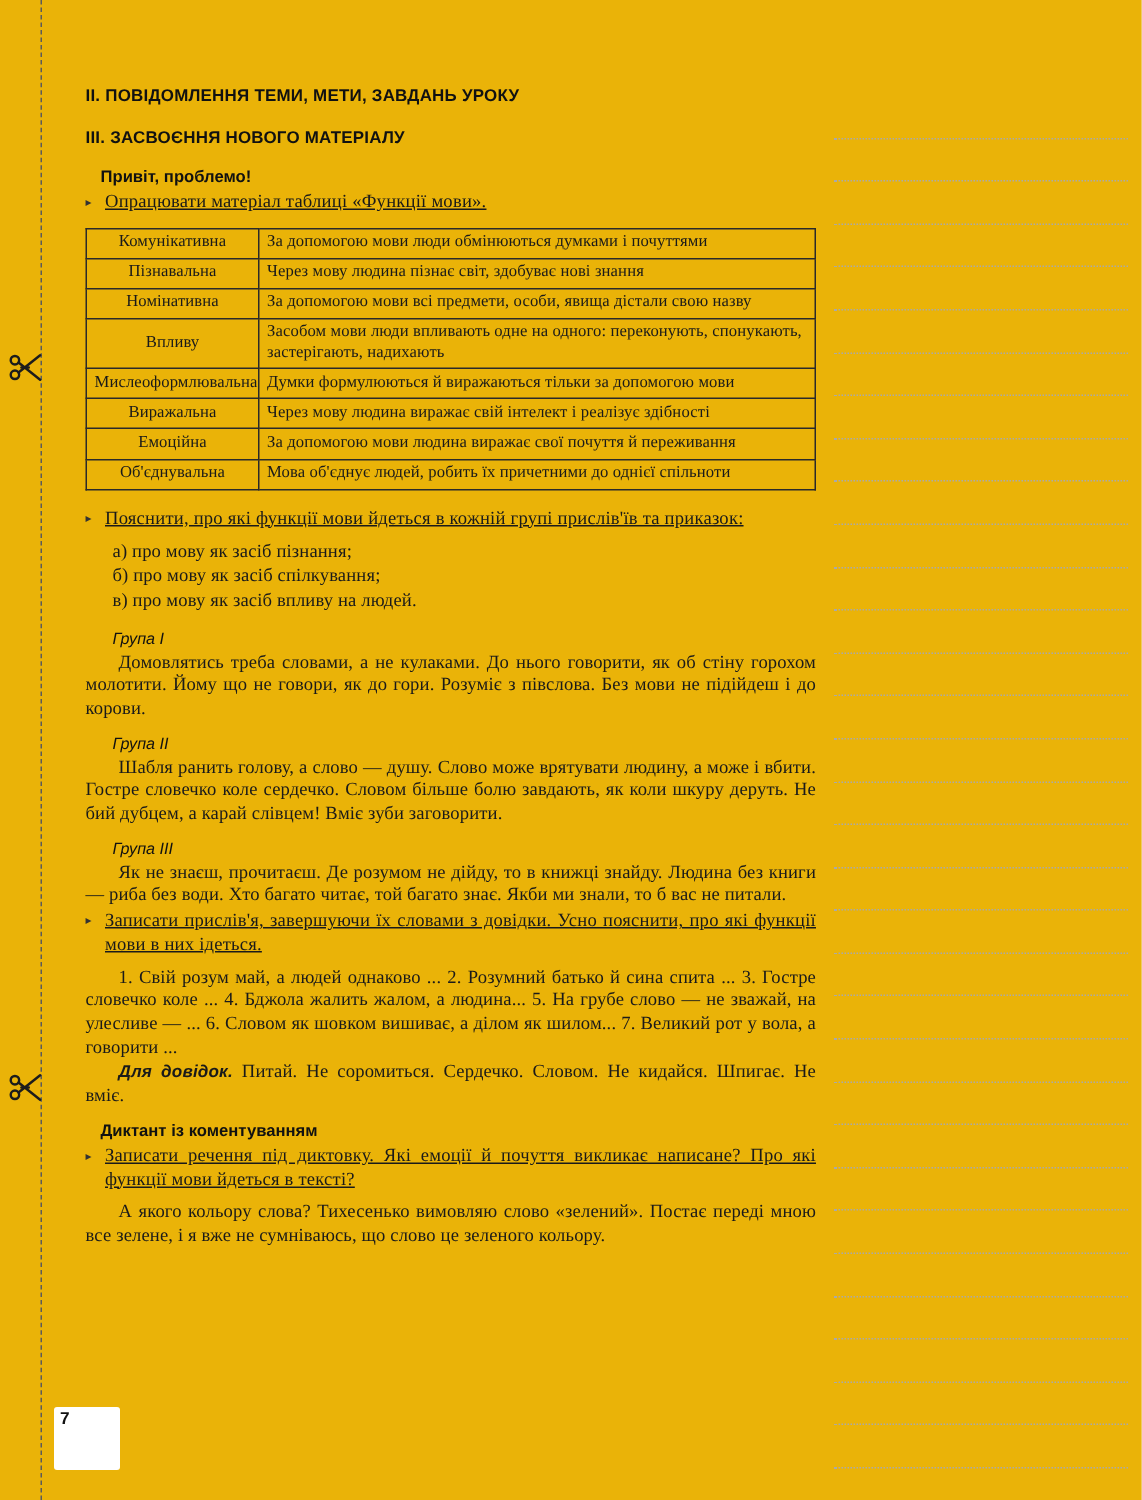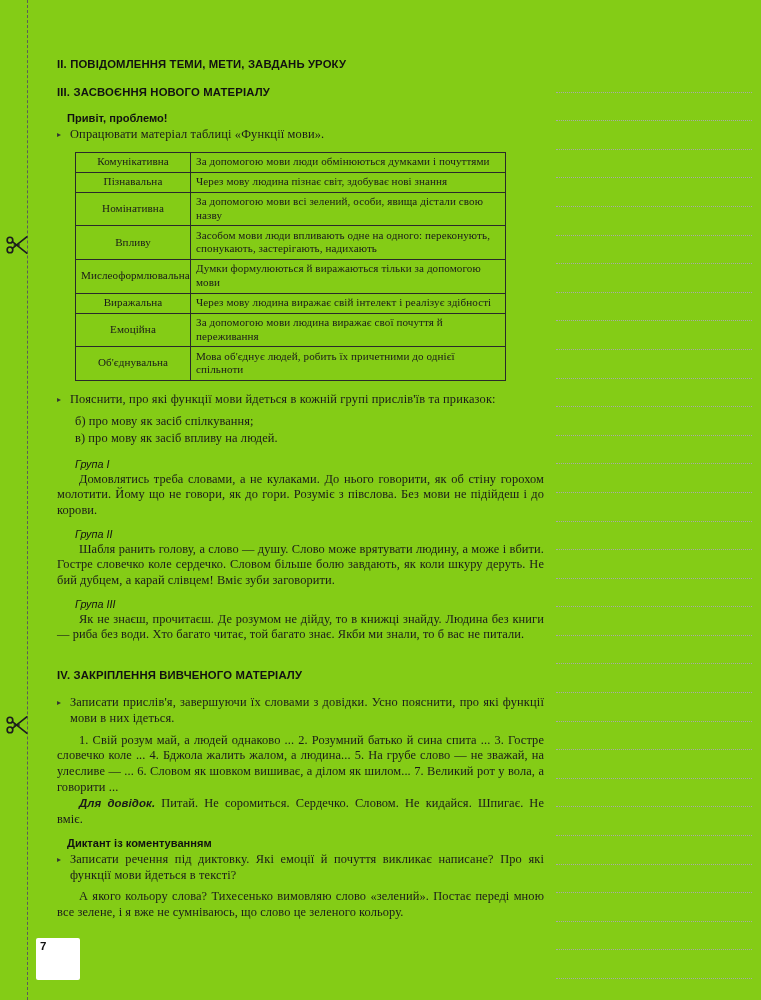--- a/index.html
+++ b/index.html
@@ -12,21 +12,21 @@
     background: #f7f7f7;
     font-family: "Liberation Serif", serif;
     color: #1a1a1a;
     overflow: hidden;
     position: relative;
   }
 
   .page {
     position: absolute;
     inset: 0;
-    background: #84cc16;
+    background: #eab308;
   }
 
   
   .cut-line {
     position: absolute;
     left: 27px;
     top: 0;
     width: 0;
     height: 1000px;
     border-left: 1.3px dashed #5b5b5b;
@@ -83,20 +83,21 @@
     line-height: 1;
     color: #333;
     text-align: left;
   }
   .bullet-text {
     flex: 1 1 auto;
     font-size: 12.4px;
     line-height: 1.27;
     text-align: justify;
     letter-spacing: 0.15px;
+    text-decoration: underline;
   }
 
   p.para {
     margin: 0 0 1px 0;
     font-size: 12.4px;
     line-height: 1.265;
     text-align: justify;
     text-indent: 22px;
     letter-spacing: 0.1px;
   }
@@ -121,22 +122,22 @@
   .dovidky-label {
     font-family: "Liberation Sans", sans-serif;
     font-style: italic;
     font-weight: bold;
     font-size: 11.4px;
   }
 
   
   table.functions {
     border-collapse: collapse;
-    width: 431px;
-    margin: 9px 0 11px 18px;
+    width: 487px;
+    margin: 9px 0 11px 0;
     table-layout: fixed;
   }
   table.functions td {
     border: 1.1px solid #2a2a2a;
     font-size: 11.1px;
     line-height: 1.22;
     padding: 2.5px 5px 3px 5px;
     vertical-align: middle;
     letter-spacing: 0.08px;
   }
@@ -232,21 +233,21 @@
         <tr>
           <td class="name">Комунікативна</td>
           <td class="desc">За допомогою мови люди обмінюються думками і почуттями</td>
         </tr>
         <tr>
           <td class="name">Пізнавальна</td>
           <td class="desc">Через мову людина пізнає світ, здобуває нові знання</td>
         </tr>
         <tr>
           <td class="name">Номінативна</td>
-          <td class="desc">За допомогою мови всі зелений, особи, явища дістали свою назву</td>
+          <td class="desc">За допомогою мови всі предмети, особи, явища дістали свою назву</td>
         </tr>
         <tr>
           <td class="name">Впливу</td>
           <td class="desc">Засобом мови люди впливають одне на одного: переконують, спонукають, застерігають, надихають</td>
         </tr>
         <tr>
           <td class="name">Мислеоформлювальна</td>
           <td class="desc">Думки формулюються й виражаються тільки за допомогою мови</td>
         </tr>
         <tr>
@@ -262,33 +263,33 @@
           <td class="desc">Мова об'єднує людей, робить їх причетними до однієї спільноти</td>
         </tr>
       </tbody>
     </table>
 
     <div class="bullet-row">
       <span class="bullet-mark">▸</span>
       <span class="bullet-text">Пояснити, про які функції мови йдеться в кожній групі прислів'їв та приказок:</span>
     </div>
 
+    <p class="list-line">а) про мову як засіб пізнання;</p>
     <p class="list-line">б) про мову як засіб спілкування;</p>
     <p class="list-line">в) про мову як засіб впливу на людей.</p>
 
     <div class="group-title first">Група I</div>
     <p class="para">Домовлятись треба словами, а не кулаками. До нього говорити, як об стіну горохом молотити. Йому що не говори, як до гори. Розуміє з півслова. Без мови не підійдеш і до корови.</p>
 
     <div class="group-title">Група II</div>
     <p class="para">Шабля ранить голову, а слово — душу. Слово може врятувати людину, а може і вбити. Гостре словечко коле сердечко. Словом більше болю завдають, як коли шкуру деруть. Не бий дубцем, а карай слівцем! Вміє зуби заговорити.</p>
 
     <div class="group-title">Група III</div>
     <p class="para">Як не знаєш, прочитаєш. Де розумом не дійду, то в книжці знайду. Людина без книги — риба без води. Хто багато читає, той багато знає. Якби ми знали, то б вас не питали.</p>
 
-    <h2 class="section" style="margin-top:26px;margin-bottom:14px;">IV. ЗАКРІПЛЕННЯ ВИВЧЕНОГО МАТЕРІАЛУ</h2>
 
 
     <div class="bullet-row">
       <span class="bullet-mark">▸</span>
       <span class="bullet-text">Записати прислів'я, завершуючи їх словами з довідки. Усно пояснити, про які функції мови в них ідеться.</span>
     </div>
 
     <p class="para">1. Свій розум май, а людей однаково ... 2. Розумний батько й сина спита ... 3. Гостре словечко коле ... 4. Бджола жалить жалом, а людина... 5. На грубе слово — не зважай, на улесливе — ... 6. Словом як шовком вишиває, а ділом як шилом... 7. Великий рот у вола, а говорити ...</p>
 
     <p class="para"><span class="dovidky-label">Для довідок.</span> <span>Питай. Не соромиться. Сердечко. Словом. Не кидайся. Шпигає. Не вміє.</span></p>

